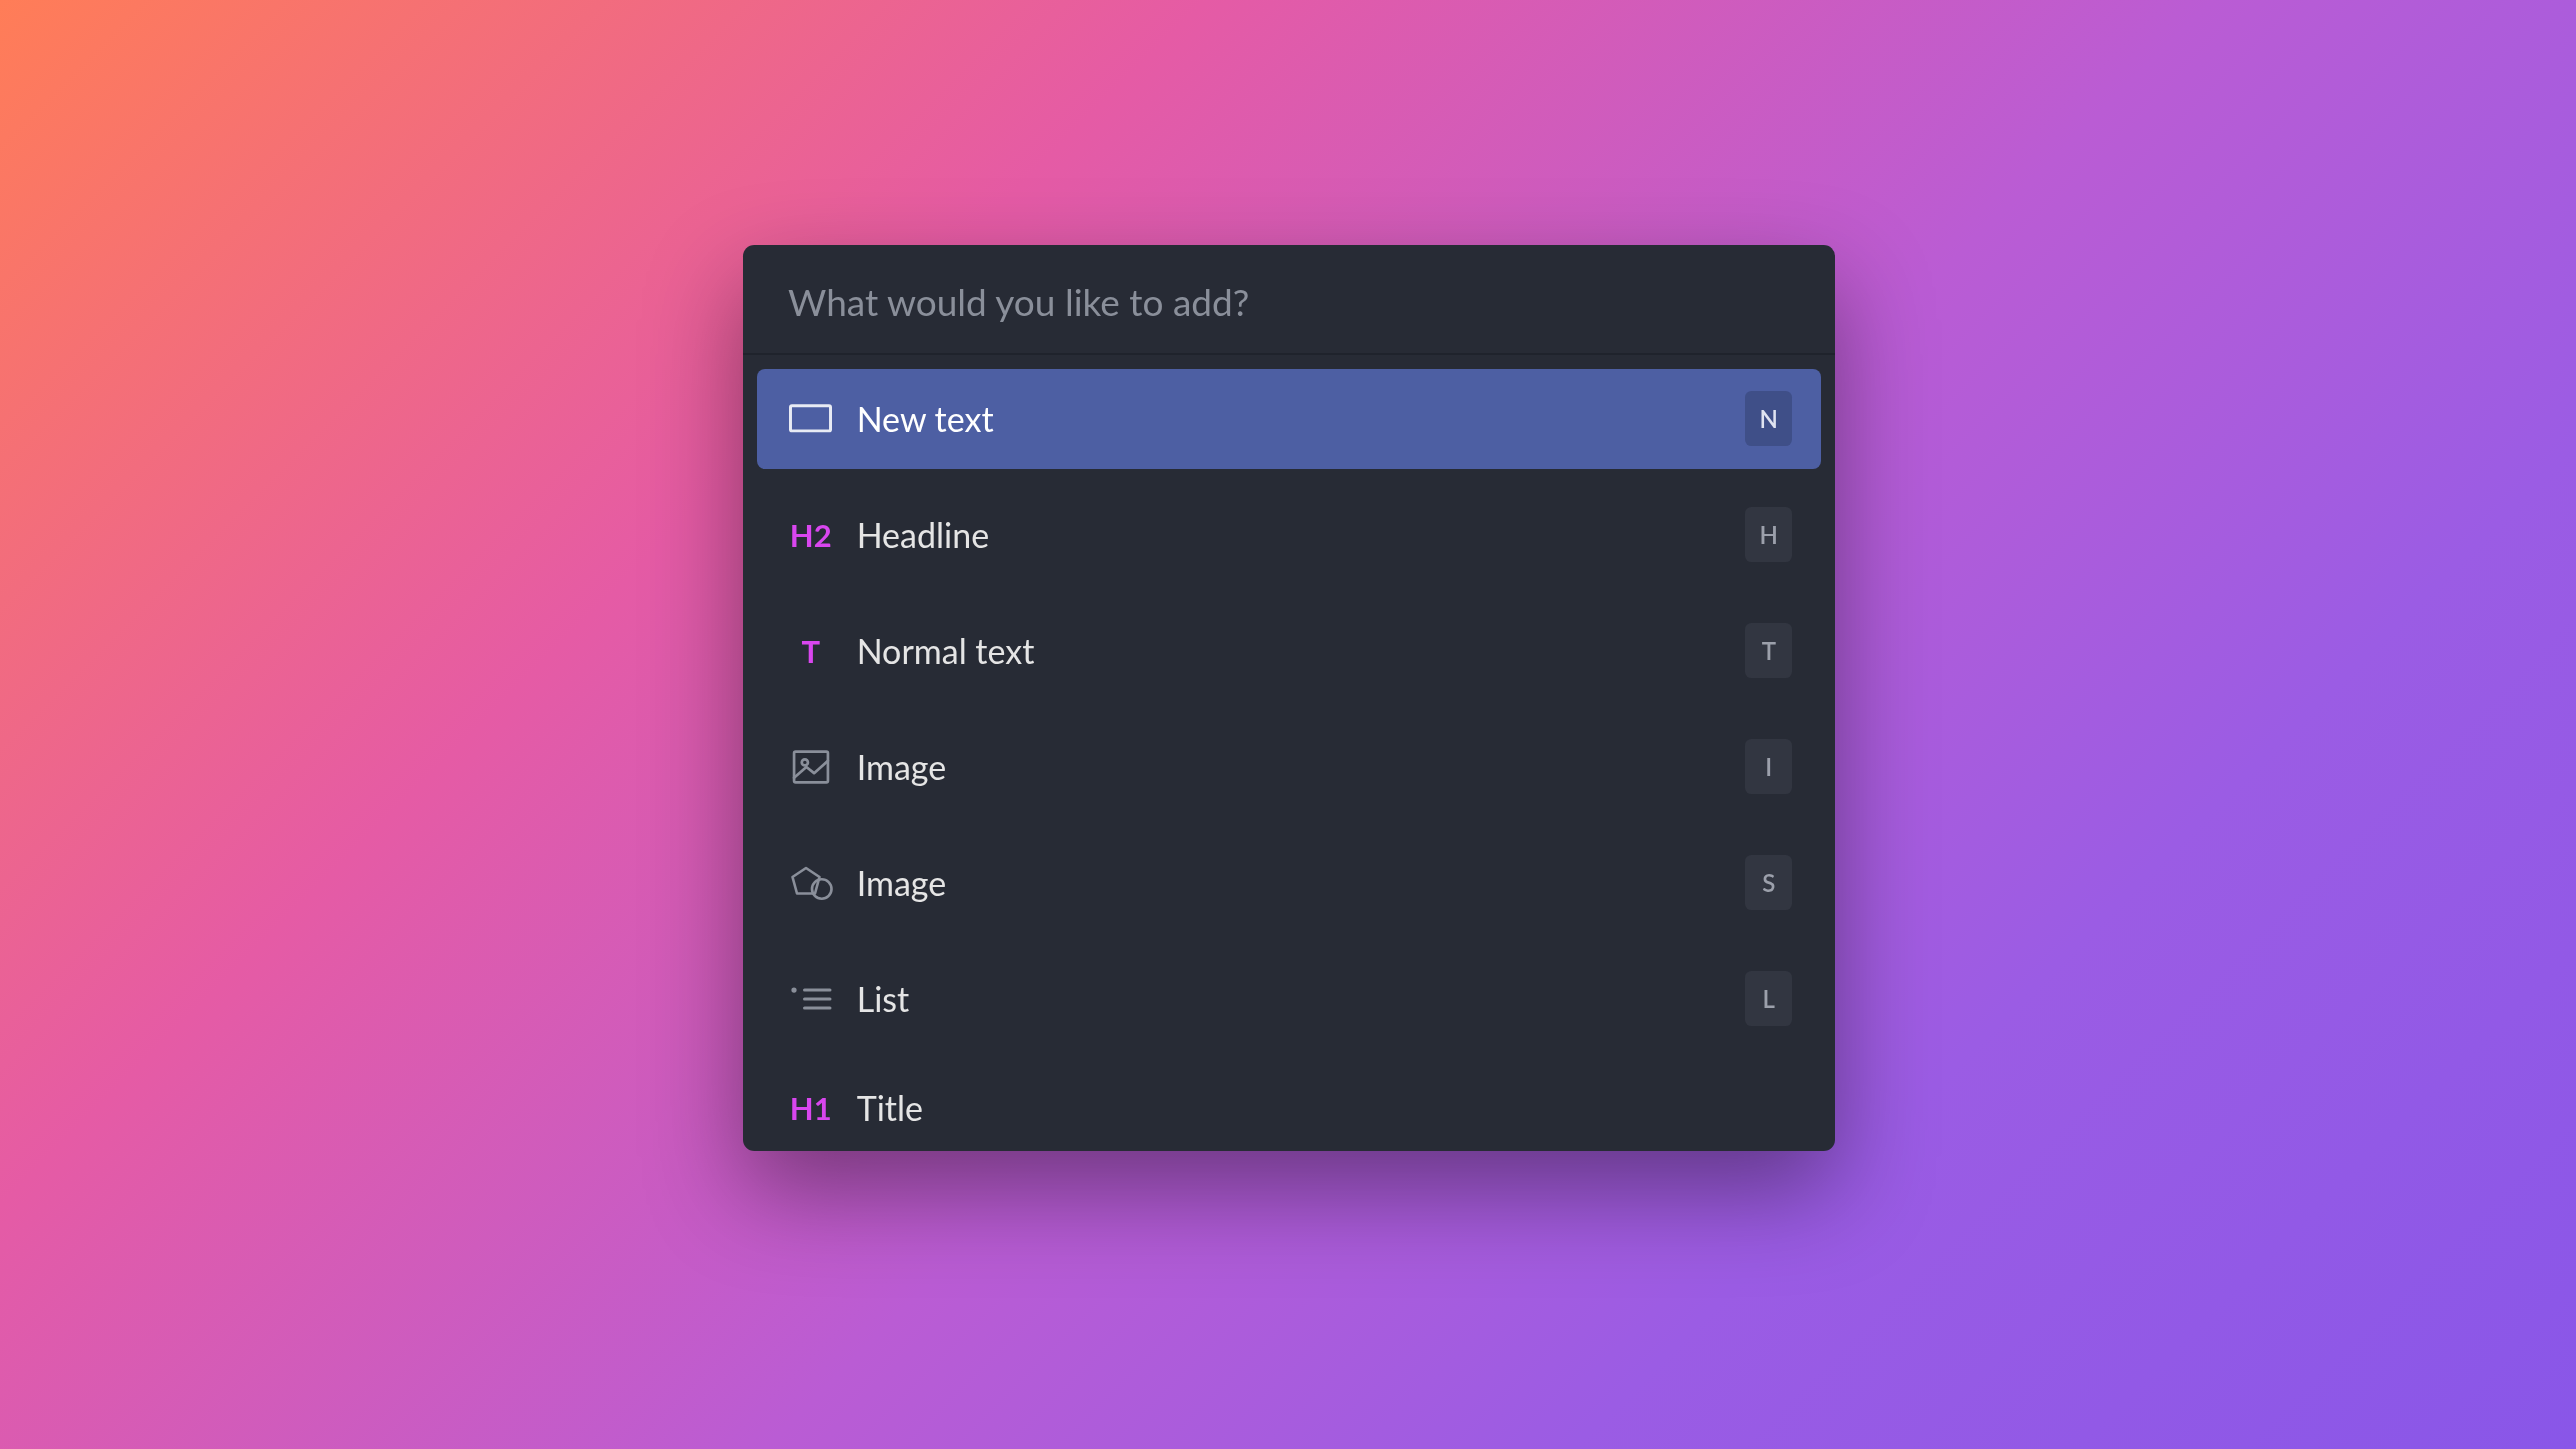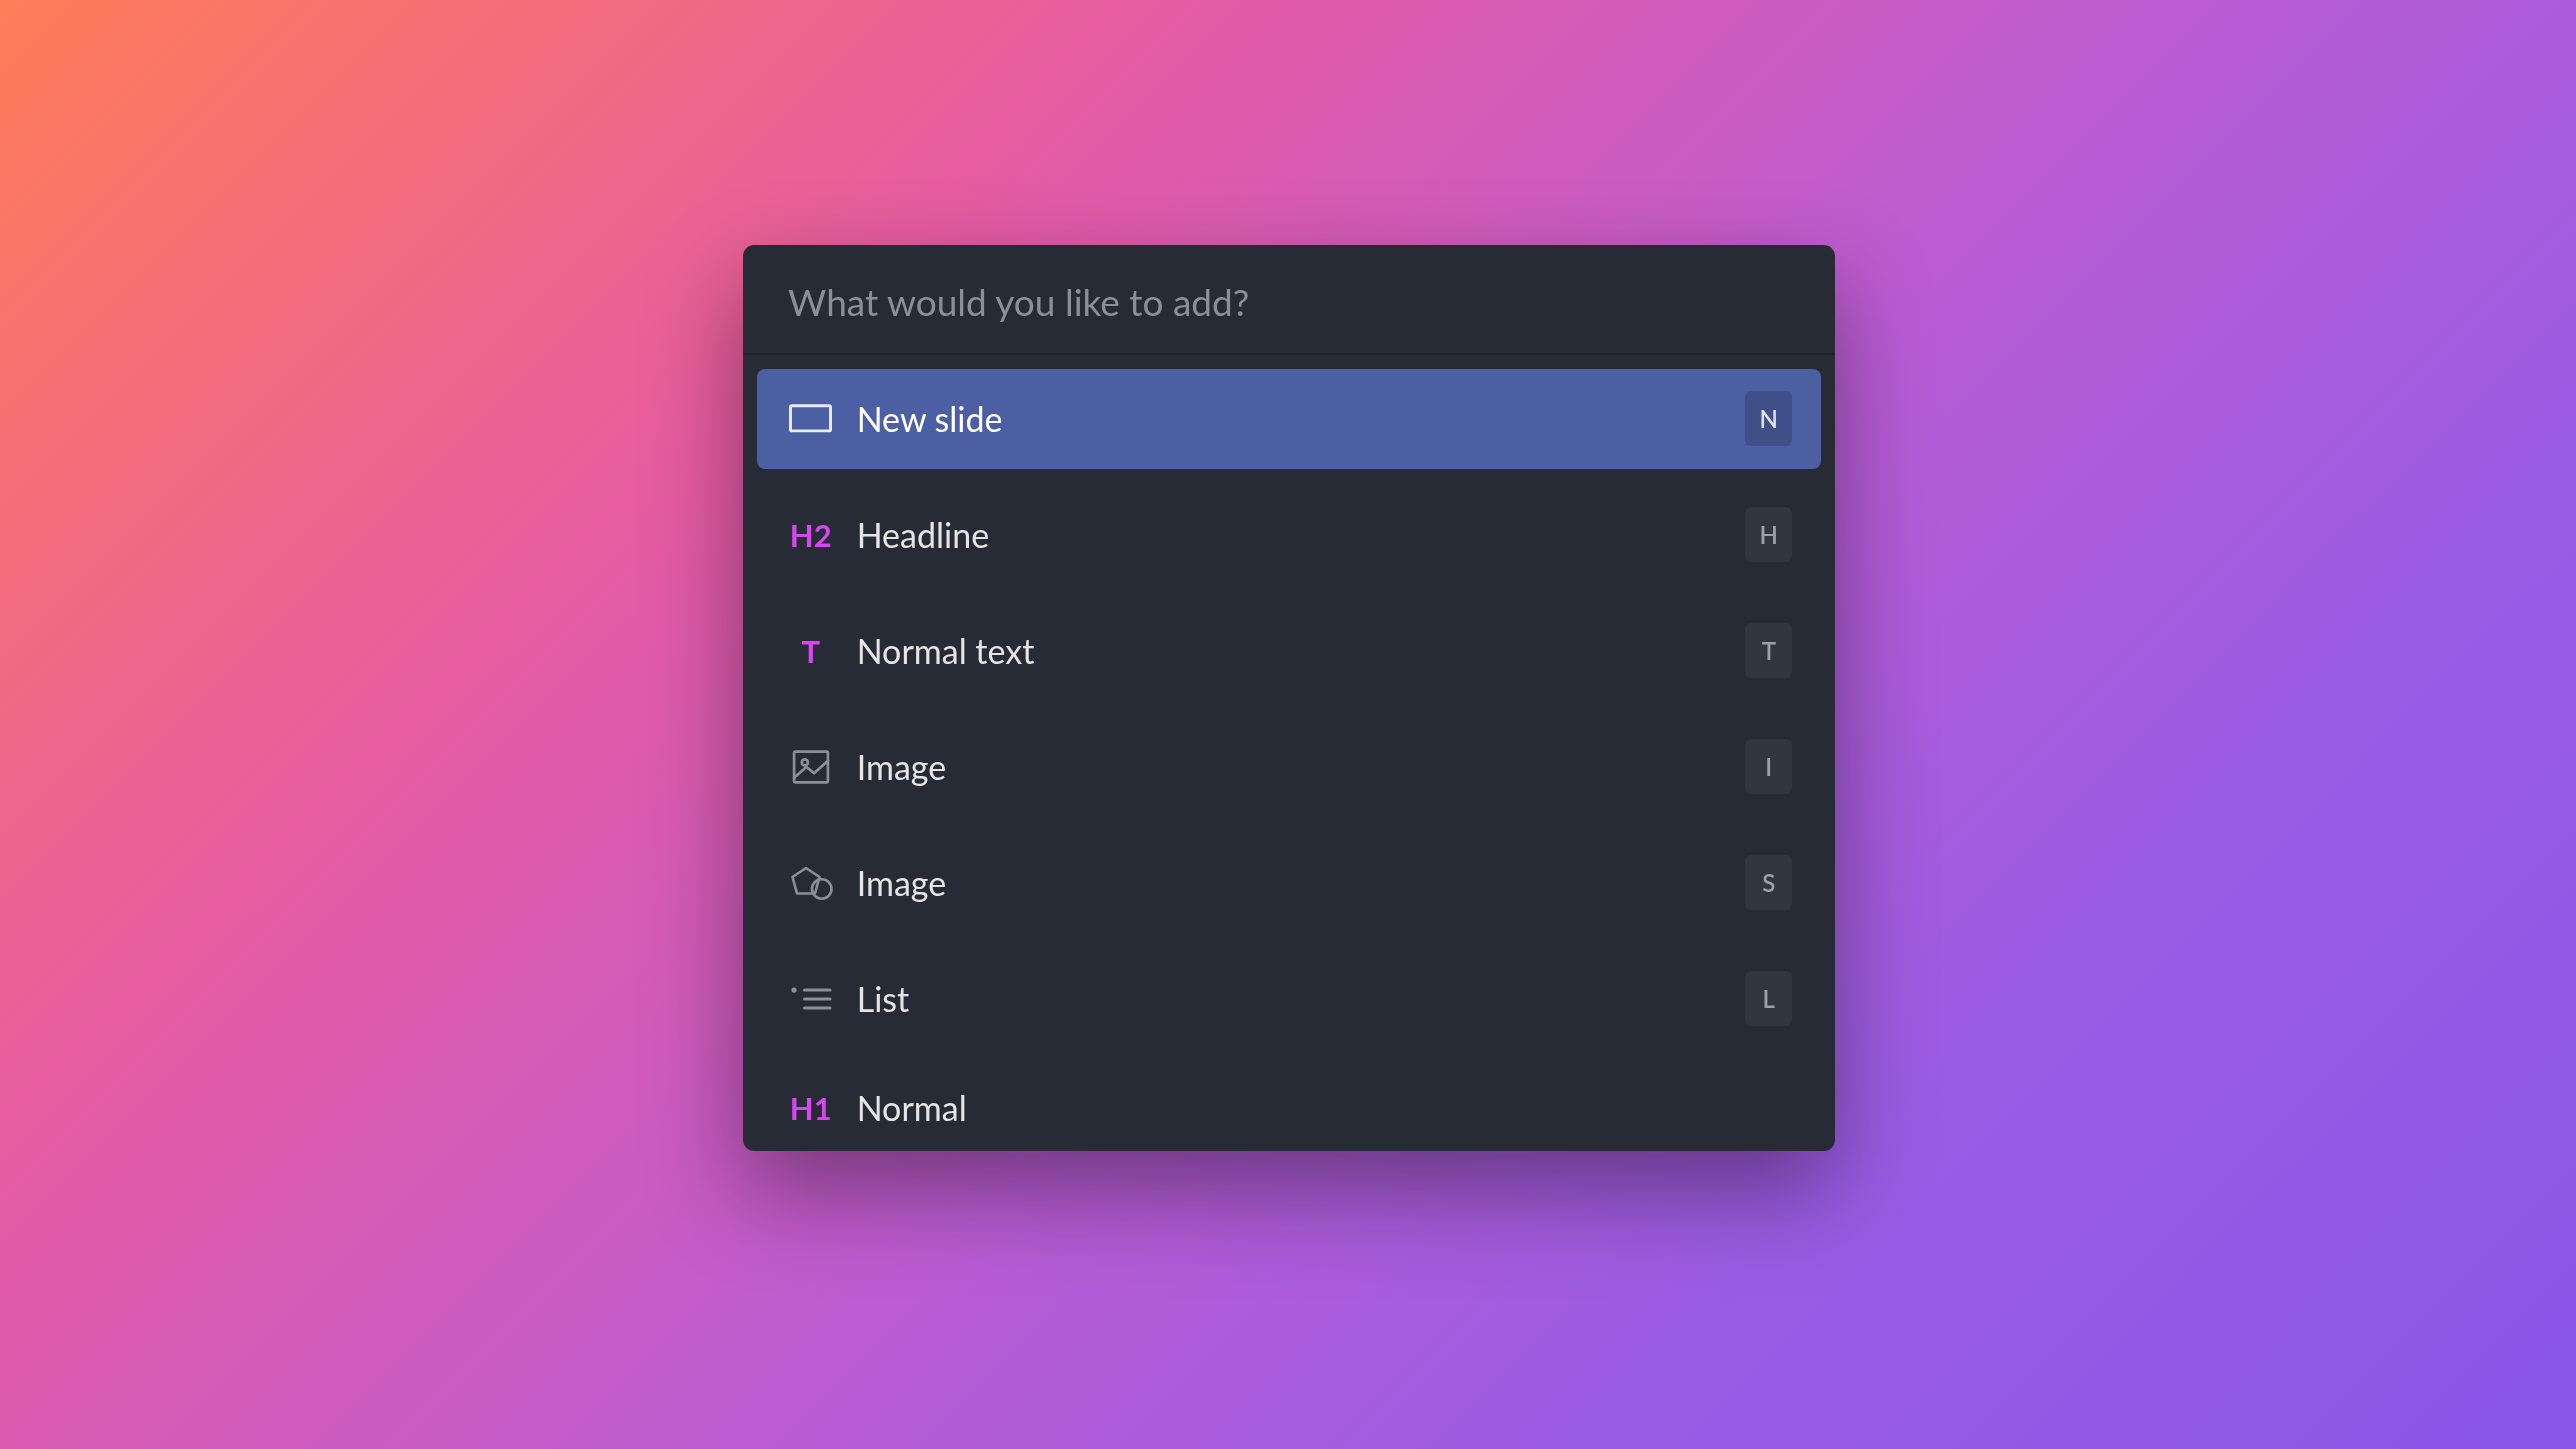--- a/index.html
+++ b/index.html
@@ -128,21 +128,21 @@
   </div>
 
   <div class="items">
 
     <div class="item selected">
       <span class="item-icon">
         <svg width="43" height="32" viewBox="0 0 58 40" fill="none" stroke="#b8bcc6" stroke-width="4">
           <rect x="2" y="2" width="54" height="34" rx="2"></rect>
         </svg>
       </span>
-      <span class="item-label">New slide</span>
+      <span class="item-label">New text</span>
       <span class="shortcut">N</span>
     </div>
 
     <div class="item">
       <span class="item-icon">
         <span class="text-icon">H2</span>
       </span>
       <span class="item-label">Headline</span>
       <span class="shortcut">H</span>
     </div>
@@ -188,19 +188,19 @@
         </svg>
       </span>
       <span class="item-label">List</span>
       <span class="shortcut">L</span>
     </div>
 
     <div class="item">
       <span class="item-icon">
         <span class="text-icon">H1</span>
       </span>
-      <span class="item-label">Normal</span>
+      <span class="item-label">Title</span>
     </div>
 
   </div>
 
 </div>
 
 
 </body></html>

